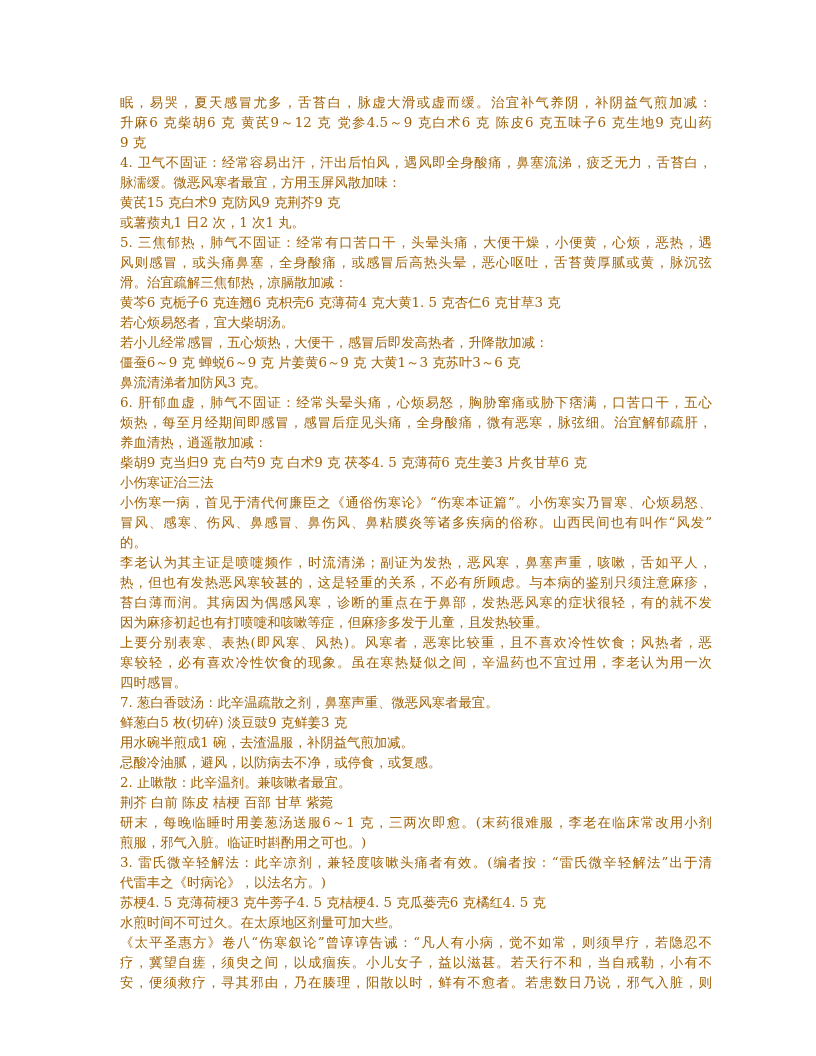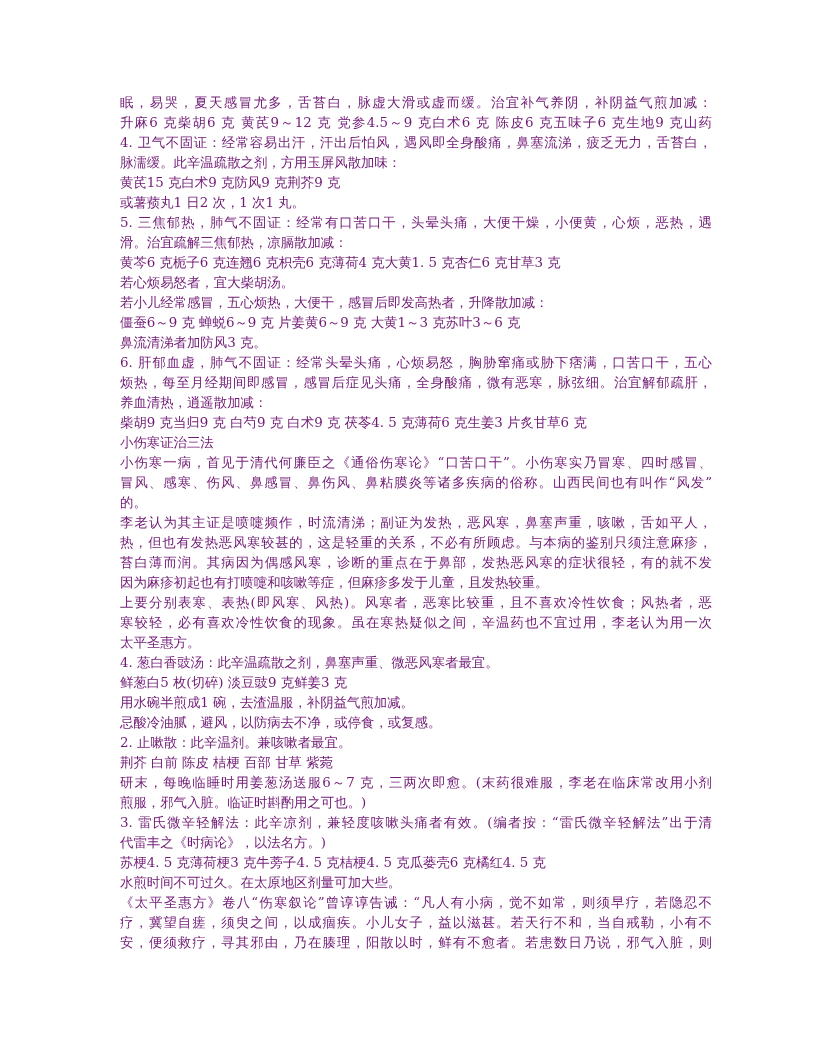--- a/index.html
+++ b/index.html
@@ -17,68 +17,70 @@
       position: absolute;
       left: 120px;
       top: 93px;
       width: 592px;
     }
     .line {
       height: 20px;
       line-height: 20px;
       font-family: "DejaVu Serif", "Liberation Serif", serif;
       font-size: 13.4px;
-      color: #701a75;
+      color: #a16207;
       white-space: nowrap;
       letter-spacing: 0px;
     }
     .line.justify {
       text-align: justify;
       text-align-last: justify;
     }
   </style>
 </head>
 <body>
 
 <div class="page" id="page">
     <div class="line justify">眠，易哭，夏天感冒尤多，舌苔白，脉虚大滑或虚而缓。治宜补气养阴，补阴益气煎加减：</div>
     <div class="line justify">升麻6 克柴胡6 克 黄芪9～12 克 党参4.5～9 克白术6 克 陈皮6 克五味子6 克生地9 克山药</div>
+    <div class="line">9 克</div>
     <div class="line justify">4. 卫气不固证：经常容易出汗，汗出后怕风，遇风即全身酸痛，鼻塞流涕，疲乏无力，舌苔白，</div>
-    <div class="line">脉濡缓。此辛温疏散之剂，方用玉屏风散加味：</div>
+    <div class="line">脉濡缓。微恶风寒者最宜，方用玉屏风散加味：</div>
     <div class="line">黄芪15 克白术9 克防风9 克荆芥9 克</div>
     <div class="line">或薯蓣丸1 日2 次，1 次1 丸。</div>
     <div class="line justify">5. 三焦郁热，肺气不固证：经常有口苦口干，头晕头痛，大便干燥，小便黄，心烦，恶热，遇</div>
+    <div class="line justify">风则感冒，或头痛鼻塞，全身酸痛，或感冒后高热头晕，恶心呕吐，舌苔黄厚腻或黄，脉沉弦</div>
     <div class="line">滑。治宜疏解三焦郁热，凉膈散加减：</div>
     <div class="line">黄芩6 克栀子6 克连翘6 克枳壳6 克薄荷4 克大黄1. 5 克杏仁6 克甘草3 克</div>
     <div class="line">若心烦易怒者，宜大柴胡汤。</div>
     <div class="line">若小儿经常感冒，五心烦热，大便干，感冒后即发高热者，升降散加减：</div>
     <div class="line">僵蚕6～9 克 蝉蜕6～9 克 片姜黄6～9 克 大黄1～3 克苏叶3～6 克</div>
     <div class="line">鼻流清涕者加防风3 克。</div>
     <div class="line justify">6. 肝郁血虚，肺气不固证：经常头晕头痛，心烦易怒，胸胁窜痛或胁下痞满，口苦口干，五心</div>
     <div class="line justify">烦热，每至月经期间即感冒，感冒后症见头痛，全身酸痛，微有恶寒，脉弦细。治宜解郁疏肝，</div>
     <div class="line">养血清热，逍遥散加减：</div>
     <div class="line">柴胡9 克当归9 克 白芍9 克 白术9 克 茯苓4. 5 克薄荷6 克生姜3 片炙甘草6 克</div>
     <div class="line">小伤寒证治三法</div>
-    <div class="line justify">小伤寒一病，首见于清代何廉臣之《通俗伤寒论》“口苦口干”。小伤寒实乃冒寒、四时感冒、</div>
+    <div class="line justify">小伤寒一病，首见于清代何廉臣之《通俗伤寒论》“伤寒本证篇”。小伤寒实乃冒寒、心烦易怒、</div>
     <div class="line justify">冒风、感寒、伤风、鼻感冒、鼻伤风、鼻粘膜炎等诸多疾病的俗称。山西民间也有叫作“风发”</div>
     <div class="line">的。</div>
     <div class="line justify">李老认为其主证是喷嚏频作，时流清涕；副证为发热，恶风寒，鼻塞声重，咳嗽，舌如平人，</div>
     <div class="line justify">热，但也有发热恶风寒较甚的，这是轻重的关系，不必有所顾虑。与本病的鉴别只须注意麻疹，</div>
     <div class="line justify">苔白薄而润。其病因为偶感风寒，诊断的重点在于鼻部，发热恶风寒的症状很轻，有的就不发</div>
     <div class="line">因为麻疹初起也有打喷嚏和咳嗽等症，但麻疹多发于儿童，且发热较重。</div>
     <div class="line justify">上要分别表寒、表热(即风寒、风热)。风寒者，恶寒比较重，且不喜欢冷性饮食；风热者，恶</div>
     <div class="line justify">寒较轻，必有喜欢冷性饮食的现象。虽在寒热疑似之间，辛温药也不宜过用，李老认为用一次</div>
-    <div class="line">太平圣惠方。</div>
-    <div class="line">4. 葱白香豉汤：此辛温疏散之剂，鼻塞声重、微恶风寒者最宜。</div>
+    <div class="line">四时感冒。</div>
+    <div class="line">7. 葱白香豉汤：此辛温疏散之剂，鼻塞声重、微恶风寒者最宜。</div>
     <div class="line">鲜葱白5 枚(切碎) 淡豆豉9 克鲜姜3 克</div>
     <div class="line">用水碗半煎成1 碗，去渣温服，补阴益气煎加减。</div>
     <div class="line">忌酸冷油腻，避风，以防病去不净，或停食，或复感。</div>
     <div class="line">2. 止嗽散：此辛温剂。兼咳嗽者最宜。</div>
     <div class="line">荆芥 白前 陈皮 桔梗 百部 甘草 紫菀</div>
-    <div class="line justify">研末，每晚临睡时用姜葱汤送服6～7 克，三两次即愈。(末药很难服，李老在临床常改用小剂</div>
+    <div class="line justify">研末，每晚临睡时用姜葱汤送服6～1 克，三两次即愈。(末药很难服，李老在临床常改用小剂</div>
     <div class="line">煎服，邪气入脏。临证时斟酌用之可也。)</div>
     <div class="line justify">3. 雷氏微辛轻解法：此辛凉剂，兼轻度咳嗽头痛者有效。(编者按：“雷氏微辛轻解法”出于清</div>
     <div class="line">代雷丰之《时病论》，以法名方。)</div>
     <div class="line">苏梗4. 5 克薄荷梗3 克牛蒡子4. 5 克桔梗4. 5 克瓜蒌壳6 克橘红4. 5 克</div>
     <div class="line">水煎时间不可过久。在太原地区剂量可加大些。</div>
     <div class="line justify">《太平圣惠方》卷八“伤寒叙论”曾谆谆告诫：“凡人有小病，觉不如常，则须早疗，若隐忍不</div>
     <div class="line justify">疗，冀望自瘥，须臾之间，以成痼疾。小儿女子，益以滋甚。若天行不和，当自戒勒，小有不</div>
     <div class="line justify">安，便须救疗，寻其邪由，乃在腠理，阳散以时，鲜有不愈者。若患数日乃说，邪气入脏，则</div>
   </div>
 

